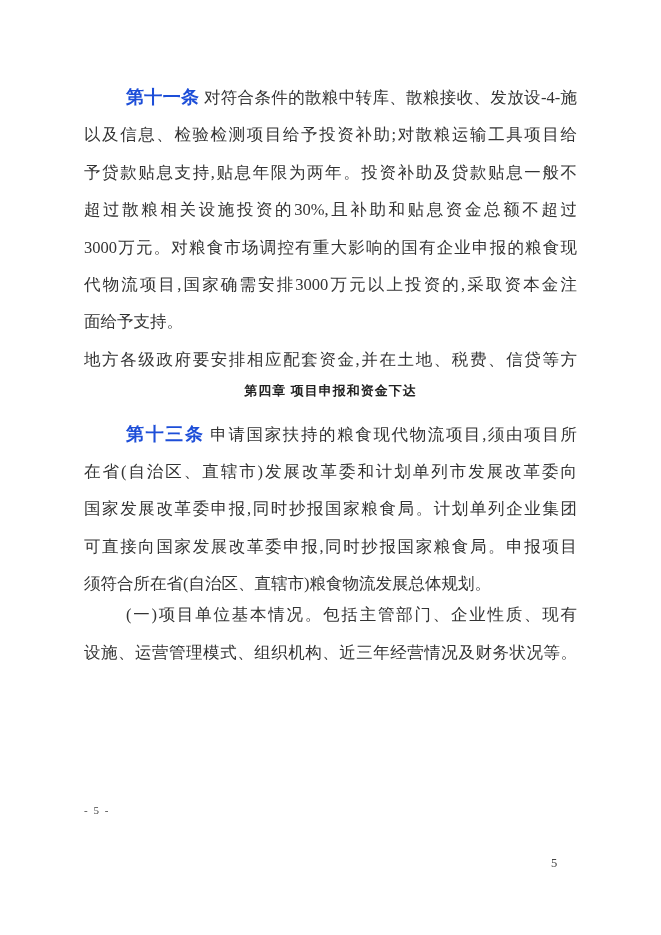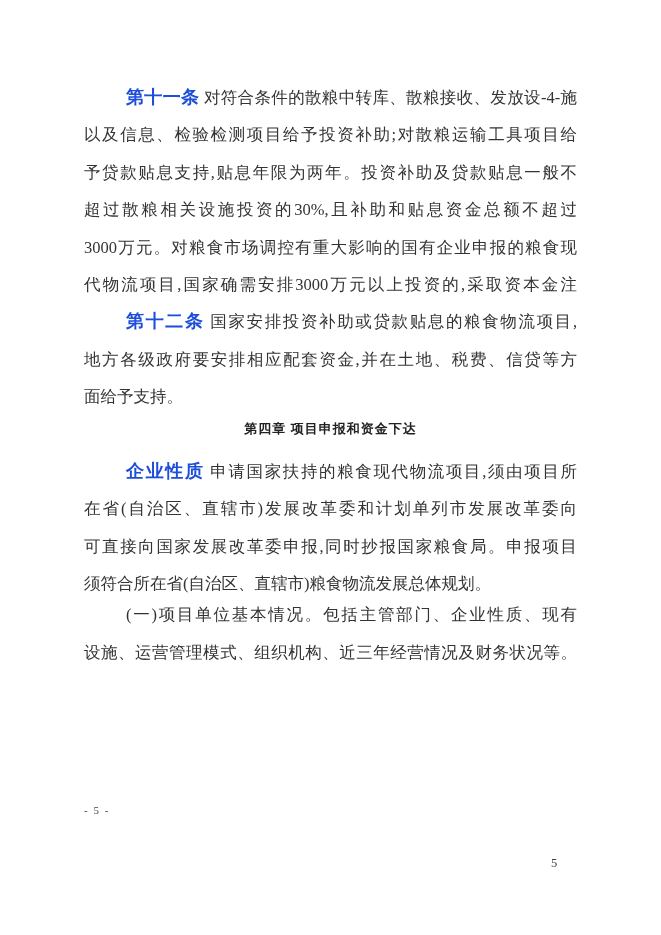--- a/index.html
+++ b/index.html
@@ -75,30 +75,30 @@
   <div class="doc-body">
       <div class="block article">
         <div class="line fill indent"><b class="article-label">第十一条</b> 对符合条件的散粮中转库、散粮接收、发放设-4-施</div>
         <div class="line fill">以及信息、检验检测项目给予投资补助;对散粮运输工具项目给</div>
         <div class="line fill">予贷款贴息支持,贴息年限为两年。投资补助及贷款贴息一般不</div>
         <div class="line fill">超过散粮相关设施投资的30%,且补助和贴息资金总额不超过</div>
         <div class="line fill">3000万元。对粮食市场调控有重大影响的国有企业申报的粮食现</div>
         <div class="line fill">代物流项目,国家确需安排3000万元以上投资的,采取资本金注</div>
       </div>
       <div class="block article">
-        <div class="line fill indent"><b class="article-label">第十二条</b> 国家安排投资补助或贷款贴息的粮食物流项目,</div>
+        <div class="line">面给予支持。</div>
         <div class="line fill">地方各级政府要安排相应配套资金,并在土地、税费、信贷等方</div>
-        <div class="line">面给予支持。</div>
       </div>
       <div class="block chapter">
         <div class="line">第四章 项目申报和资金下达</div>
       </div>
       <div class="block article">
-        <div class="line fill indent"><b class="article-label">企业性质</b> 申请国家扶持的粮食现代物流项目,须由项目所</div>
+        <div class="line fill indent"><b class="article-label">第十三条</b> 申请国家扶持的粮食现代物流项目,须由项目所</div>
         <div class="line fill">在省(自治区、直辖市)发展改革委和计划单列市发展改革委向</div>
+        <div class="line fill">国家发展改革委申报,同时抄报国家粮食局。计划单列企业集团</div>
         <div class="line fill">可直接向国家发展改革委申报,同时抄报国家粮食局。申报项目</div>
         <div class="line">须符合所在省(自治区、直辖市)粮食物流发展总体规划。</div>
       </div>
       <div class="block plain">
         <div class="line fill indent">(一)项目单位基本情况。包括主管部门、企业性质、现有</div>
         <div class="line fill">设施、运营管理模式、组织机构、近三年经营情况及财务状况等。</div>
       </div>
     </div>
   <div class="footnote">- 5 -</div>
   <div class="pagenum">5</div>

